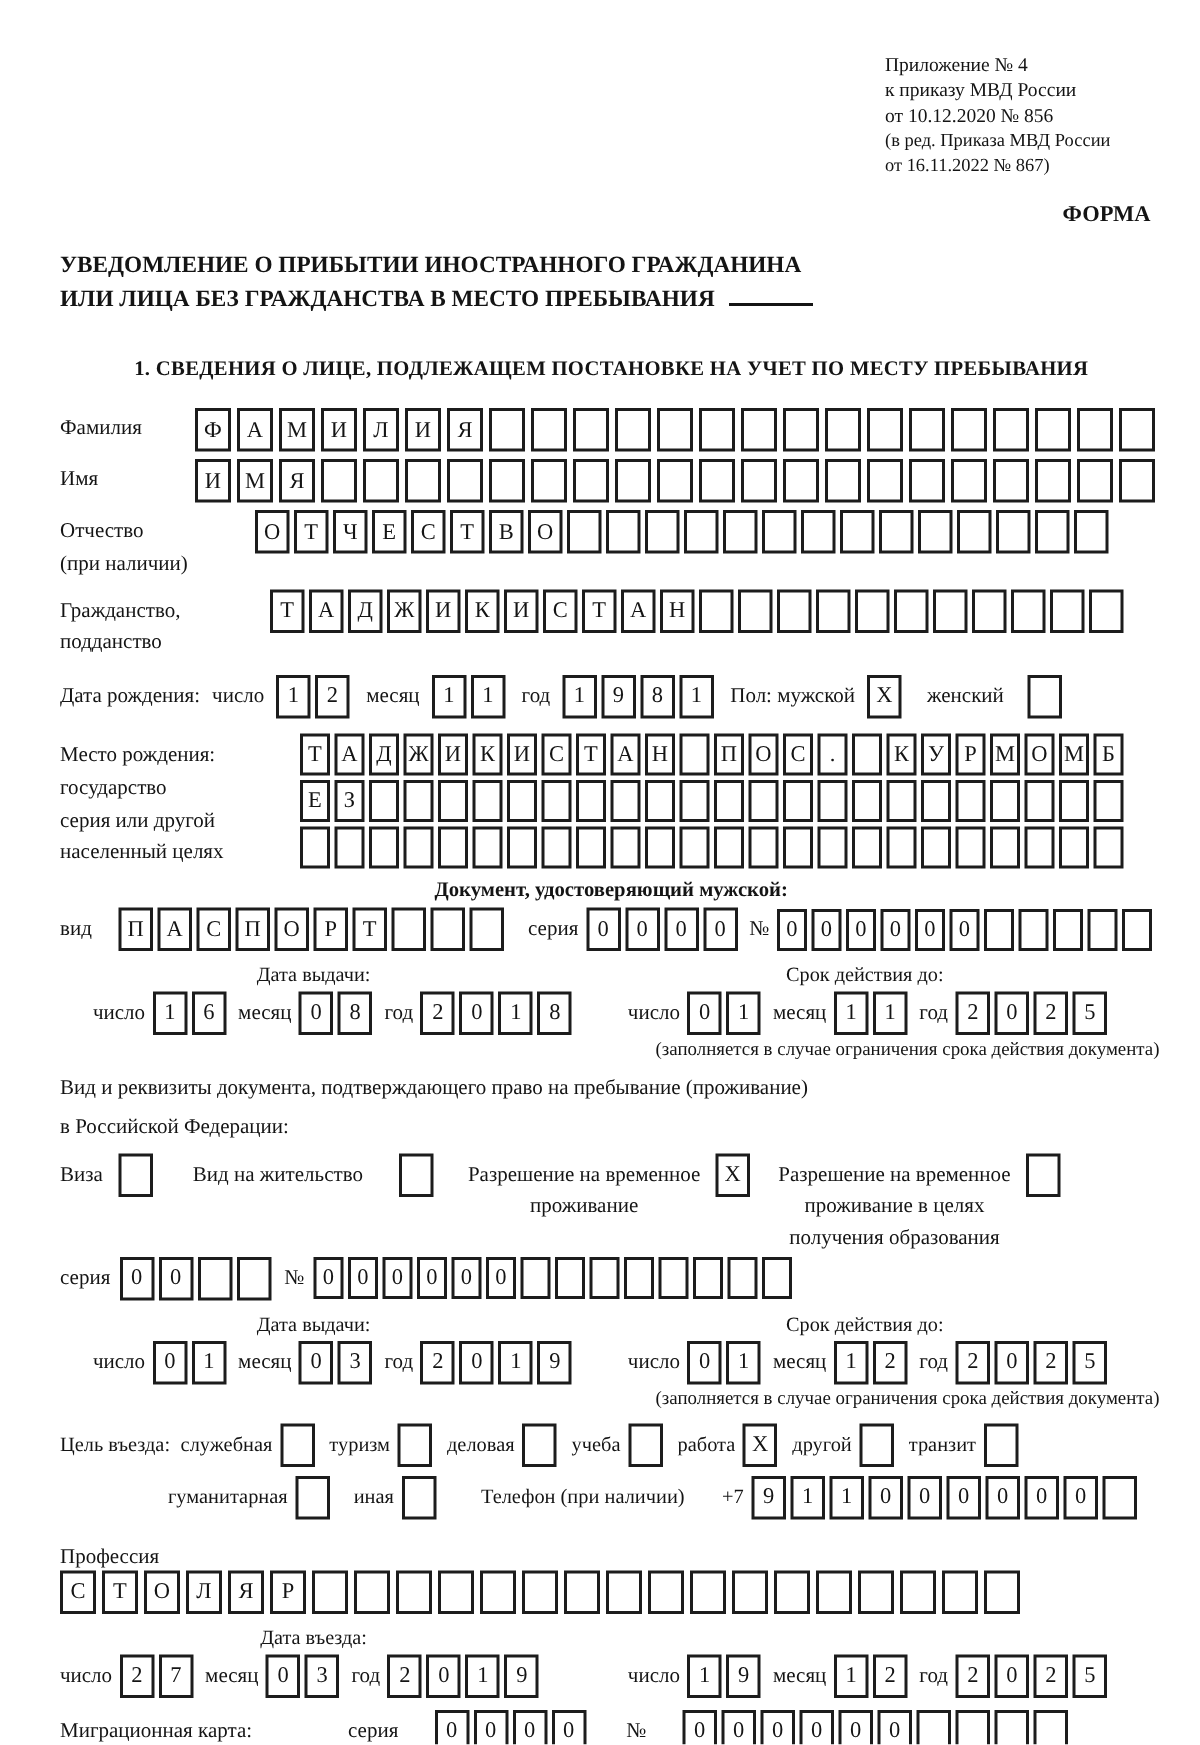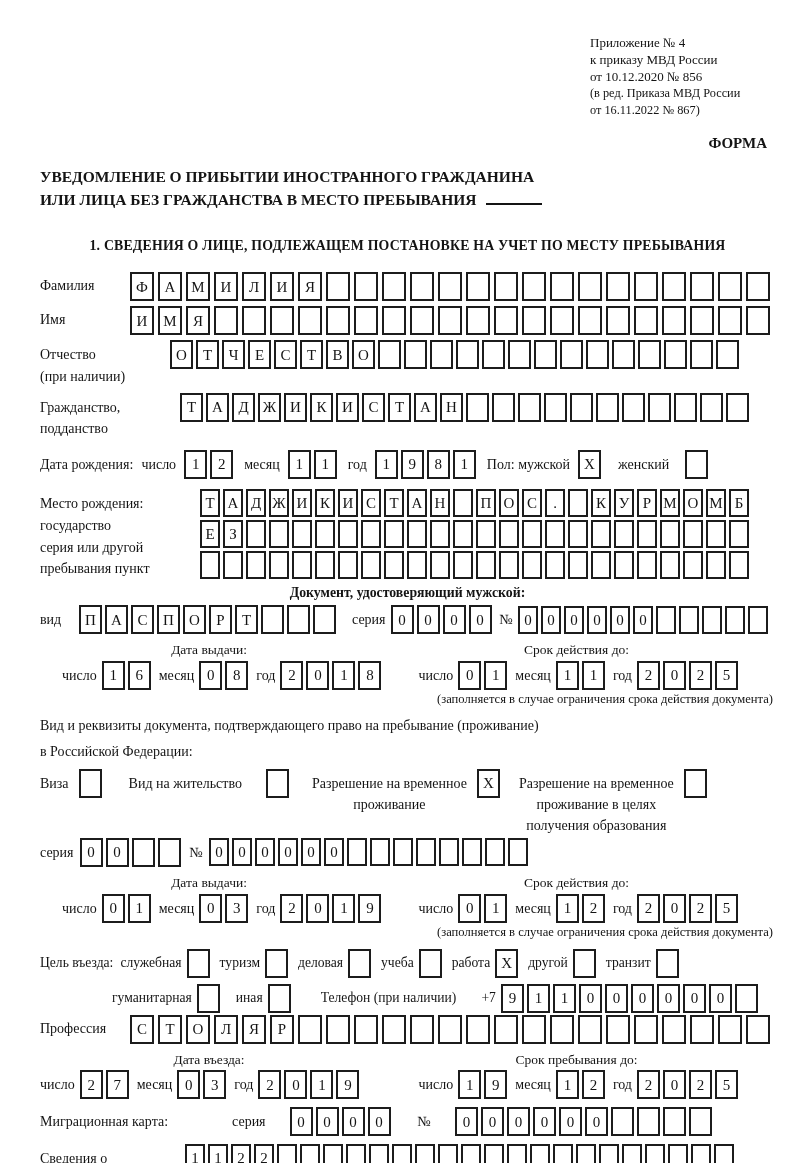--- a/index.html
+++ b/index.html
@@ -225,21 +225,21 @@
     <span class="cells md box" style="margin-left:8px;">
         <span class="cell"></span>
       </span>
   </div>
 
   <div class="frow cellstack" style="margin-top:10px;">
     <span class="stacklbl w160">
       <div>Место рождения:</div>
       <div>государство</div>
       <div>серия или другой</div>
-      <div>пребывания пункт</div>
+      <div>населенный целях</div>
     </span>
     <span>
       <div class="cells sm">
           <span class="cell">Т</span>
           <span class="cell">А</span>
           <span class="cell">Д</span>
           <span class="cell">Ж</span>
           <span class="cell">И</span>
           <span class="cell">К</span>
           <span class="cell">И</span>
@@ -553,21 +553,21 @@
         <span class="cell">0</span>
         <span class="cell">0</span>
         <span class="cell">0</span>
         <span class="cell">0</span>
         <span class="cell">0</span>
         <span class="cell">0</span>
         <span class="cell"></span>
       </span>
   </div>
 
-  <div class="frow" style="margin-top:2px;">
+  <div class="frow" style="margin-top:12px;flex-direction:column;">
     <span class="flabel w90">Профессия</span>
     <span class="cells">
         <span class="cell">С</span>
         <span class="cell">Т</span>
         <span class="cell">О</span>
         <span class="cell">Л</span>
         <span class="cell">Я</span>
         <span class="cell">Р</span>
         <span class="cell"></span>
         <span class="cell"></span>
@@ -584,21 +584,20 @@
         <span class="cell"></span>
         <span class="cell"></span>
         <span class="cell"></span>
         <span class="cell"></span>
         <span class="cell"></span>
       </span>
   </div>
 
   <div class="heads">
     <span class="h1">Дата въезда:</span>
-    <span class="h2">Срок пребывания до:</span>
   </div>
   <div class="dates-row">
     <div class="dgroup">
       <span class="lbl">число</span>
       <span class="cells md">
           <span class="cell">2</span>
           <span class="cell">7</span>
         </span>
       <span class="lbl">месяц</span>
       <span class="cells md">

